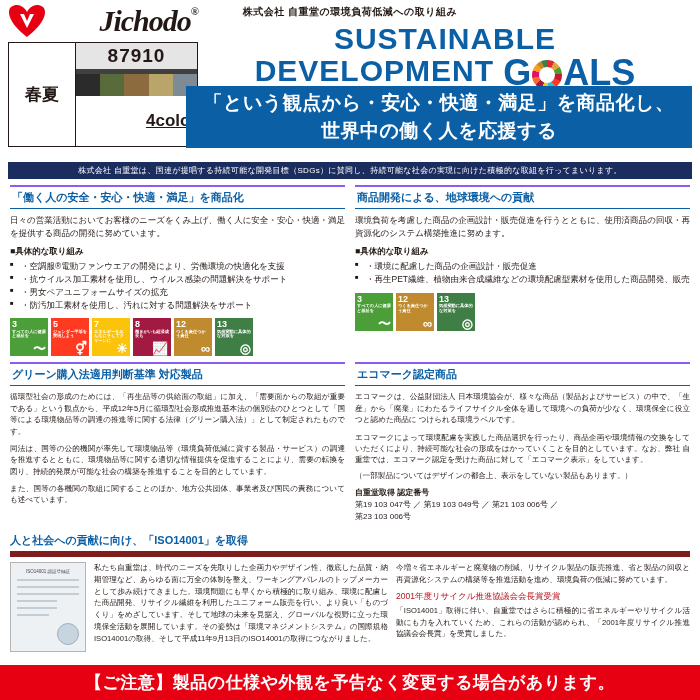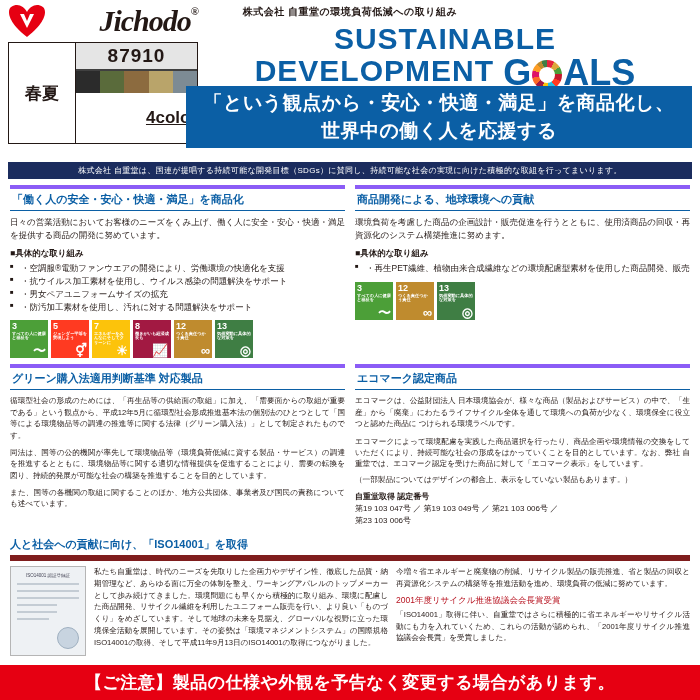--- a/index.html
+++ b/index.html
@@ -36,21 +36,21 @@
     width:66px;background:#fff;display:flex;flex-direction:column;
     border-right:1px solid #231815;
   }
   .codes .left div{
     flex:1;display:flex;align-items:center;justify-content:center;
     font-size:17px;font-weight:bold;color:#231815;
   }
   .codes .right{flex:1;display:flex;flex-direction:column;}
   .code-num{
     background:#e5e5e5;font-size:19px;font-weight:bold;text-align:center;
-    padding:2px 0;border-bottom:2px solid #404040;letter-spacing:1px;
+    padding:2px 0;border-bottom:5px solid #404040;letter-spacing:1px;
   }
   .swatches{display:flex;height:22px;}
   .swatches div{flex:1;}
   .colorcount{
     background:#fff;font-size:17px;font-weight:bold;text-align:right;
     padding:15px 0;
     text-decoration:underline;
   }
 
   .sdg-title{
@@ -88,21 +88,21 @@
 
   .navy-strip{
     margin:2px 8px 0 8px;background:#1b2c5e;color:#fff;
     font-size:8px;text-align:center;padding:3px 0;letter-spacing:0.3px;
   }
 
   
   .cols{display:flex;gap:10px;padding:6px 10px 0 10px;}
   .col{flex:1;}
   .sec-title{
-    border-top:4px solid #8b5cf6;border-bottom:1px solid #0b5fa5;
+    border-top:2px solid #8b5cf6;border-bottom:1px solid #0b5fa5;
     color:#0b5fa5;font-weight:bold;font-size:11px;padding:3px 2px;
     margin-bottom:5px;
   }
   .body-txt{font-size:8.5px;line-height:1.55;text-align:justify;color:#231815;}
   .sub-head{font-size:8.5px;font-weight:bold;margin:6px 0 2px 0;}
   ul.dots{margin:0;padding-left:11px;list-style:none;}
   ul.dots li{font-size:8.5px;line-height:1.5;position:relative;}
   ul.dots li::before{
     content:"■";position:absolute;left:-11px;top:0;font-size:6px;color:#231815;
   }
@@ -248,20 +248,21 @@
             <span class="gly">◎</span>
           </div>
       </div>
     </div>
 
     <div class="col">
       <div class="sec-title">商品開発による、地球環境への貢献</div>
       <div class="body-txt">環境負荷を考慮した商品の企画設計・販売促進を行うとともに、使用済商品の回収・再資源化のシステム構築推進に努めます。</div>
       <div class="sub-head">■具体的な取り組み</div>
       <ul class="dots">
+        <li>・環境に配慮した商品の企画設計・販売促進</li>
         <li>・再生PET繊維、植物由来合成繊維などの環境配慮型素材を使用した商品開発、販売</li>
       </ul>
       <div class="icon-row">
         <div class="sdg-icon" style="background:#4c9f38">
             <span class="num">3</span>
             <span class="cap">すべての人に健康と福祉を</span>
             <span class="gly">〜</span>
           </div>
         <div class="sdg-icon" style="background:#bf8b2e">
             <span class="num">12</span>

